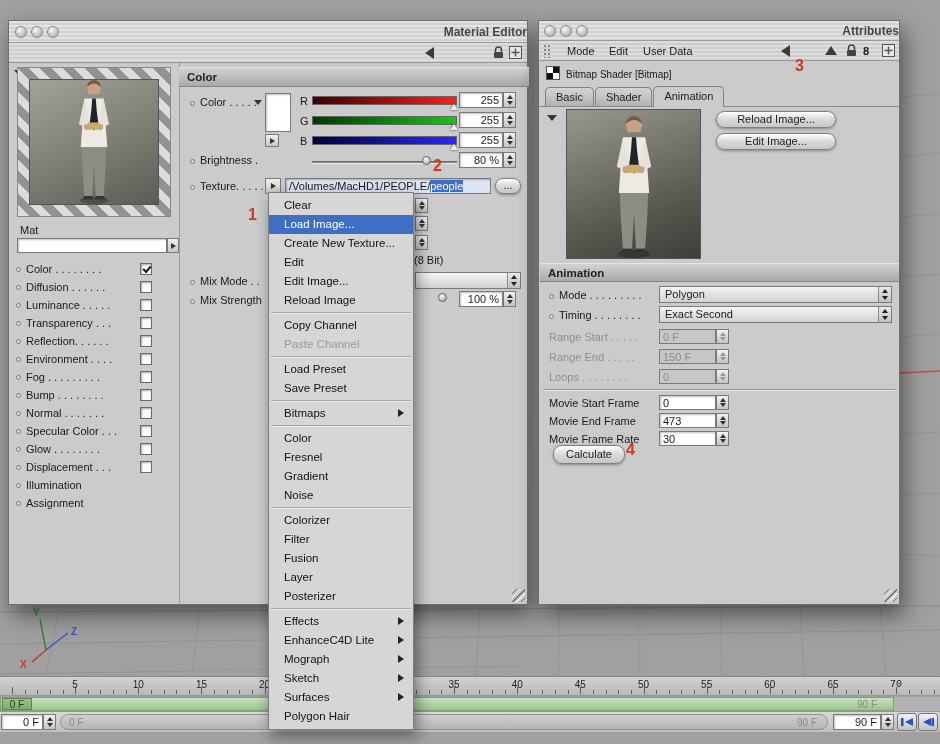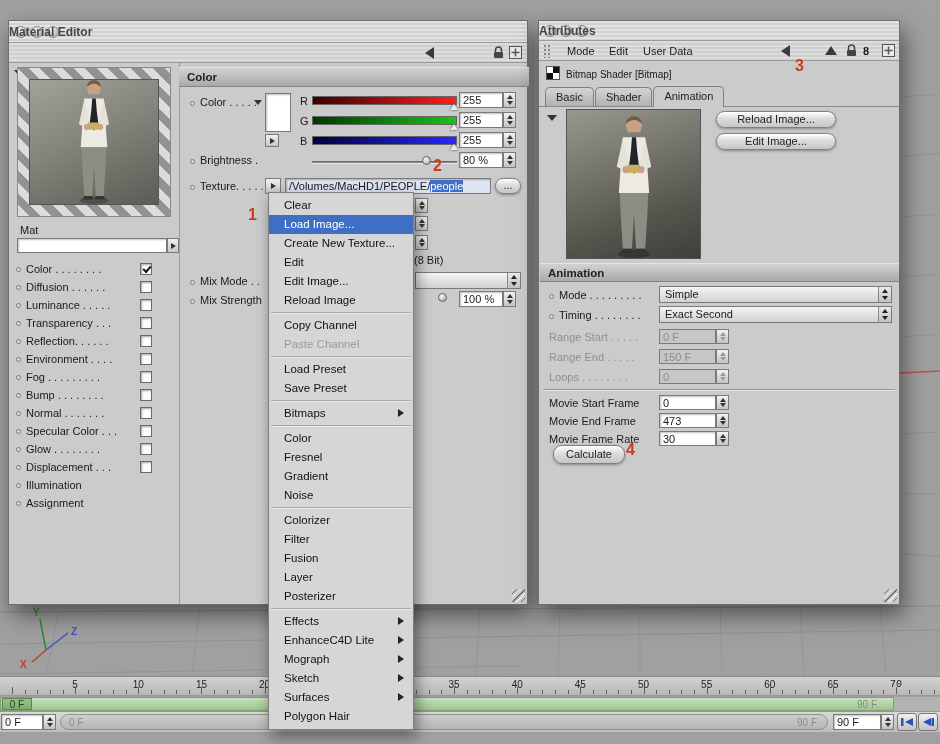--- a/index.html
+++ b/index.html
@@ -1,27 +1,27 @@
 <!DOCTYPE html>
 <html><head>
 <meta charset="utf-8">
 <style>
 *{margin:0;padding:0;box-sizing:border-box}
 body{font-family:"Liberation Sans",sans-serif;background:#777}
 #stage{position:relative;width:940px;height:744px;background:#a0a0a0;overflow:hidden;font-size:11px;color:#1a1a1a}
 .win{position:absolute;background:#cbcbcb;border:1px solid #6f6f6f;box-shadow:4px 10px 22px rgba(0,0,0,.5)}
 .titlebar{position:absolute;left:0;right:0;top:0;background:repeating-linear-gradient(180deg,#e3e3e3 0 2px,#d1d1d1 2px 4px);border-bottom:1px solid #9a9a9a}
-.title-text{position:absolute;left:0;right:0;text-align:left;font-weight:bold;font-size:12px;color:#474747;top:4px}
+.title-text{position:absolute;left:0;right:0;text-align:right;font-weight:bold;font-size:12px;color:#474747;top:4px}
 .light{position:absolute;width:12px;height:12px;border-radius:50%;border:1px solid #8a8a8a;background:radial-gradient(circle at 35% 30%,#fbfbfb,#c6c6c6 55%,#a2a2a2)}
 .toolbar{position:absolute;left:0;right:0;background:repeating-linear-gradient(180deg,#dddddd 0 2px,#cfcfcf 2px 4px);border-bottom:1px solid #999}
 .label{position:absolute;font-size:11px;color:#1a1a1a;white-space:nowrap}
 .label.grayed{color:#8f8f8f}
 .bullet{display:inline-block;width:5px;height:5px;border:1px solid #787878;border-radius:50%;background:#dcdcdc;margin-right:5px;vertical-align:middle}
 .field{position:absolute;background:#fff;border:1px solid #7a7a7a;box-shadow:inset 1px 1px 2px rgba(0,0,0,.25);font-size:11px;line-height:14px;padding:0 3px;overflow:hidden;white-space:nowrap}
-.field.num{}
+.field.num{text-align:right}
 .field.grayed{background:#c6c6c6;color:#8d8d8d;box-shadow:none}
 .stepper{position:absolute;width:13px;background:linear-gradient(#f2f2f2,#c4c4c4);border:1px solid #7a7a7a;display:flex;flex-direction:column;align-items:center;justify-content:space-evenly}
 .stepper i{display:block;width:0;height:0;border-left:3px solid transparent;border-right:3px solid transparent}
 .stepper .up{border-bottom:4px solid #333}
 .stepper .dn{border-top:4px solid #333}
 .stepper.grayed .up{border-bottom-color:#999}
 .stepper.grayed .dn{border-top-color:#999}
 .dropdown{position:absolute;background:linear-gradient(#f4f4f4,#d2d2d2);border:1px solid #7a7a7a;font-size:11px;line-height:15px;padding:0 16px 0 5px;white-space:nowrap;overflow:hidden}
 .dd-arrows{position:absolute;right:0;top:0;bottom:0;width:13px;border-left:1px solid #8a8a8a;background:linear-gradient(#eaeaea,#c2c2c2);display:flex;flex-direction:column;align-items:center;justify-content:space-evenly}
 .dd-arrows i{width:0;height:0;border-left:3px solid transparent;border-right:3px solid transparent;display:block}
@@ -508,21 +508,21 @@
       <svg viewBox="0 0 70 140" width="72" height="142">
           <use href="#person-figure"></use>
         </svg>
     </div>
     <div class="mac-btn" style="left:177px;top:90px;width:120px;height:17px;line-height:15px">Reload Image...</div>
     <div class="mac-btn" style="left:177px;top:112px;width:120px;height:17px;line-height:15px">Edit Image...</div>
 
     <div class="section-hdr" style="left:1px;top:242px;width:359px;height:19px">Animation</div>
 
     <div class="label" style="left:10px;top:268px"><span class="bullet"></span><span>Mode . . . . . . . . .</span></div>
-    <div class="dropdown" style="left:120px;top:265px;width:233px;height:17px"><span>Simple</span><span class="dd-arrows">
+    <div class="dropdown" style="left:120px;top:265px;width:233px;height:17px"><span>Polygon</span><span class="dd-arrows">
           <i class="up"></i>
           <i class="dn"></i>
         </span></div>
 
     <div class="label" style="left:10px;top:288px"><span class="bullet"></span><span>Timing . . . . . . . .</span></div>
     <div class="dropdown" style="left:120px;top:285px;width:233px;height:17px"><span>Exact Second</span><span class="dd-arrows">
           <i class="up"></i>
           <i class="dn"></i>
         </span></div>
 

